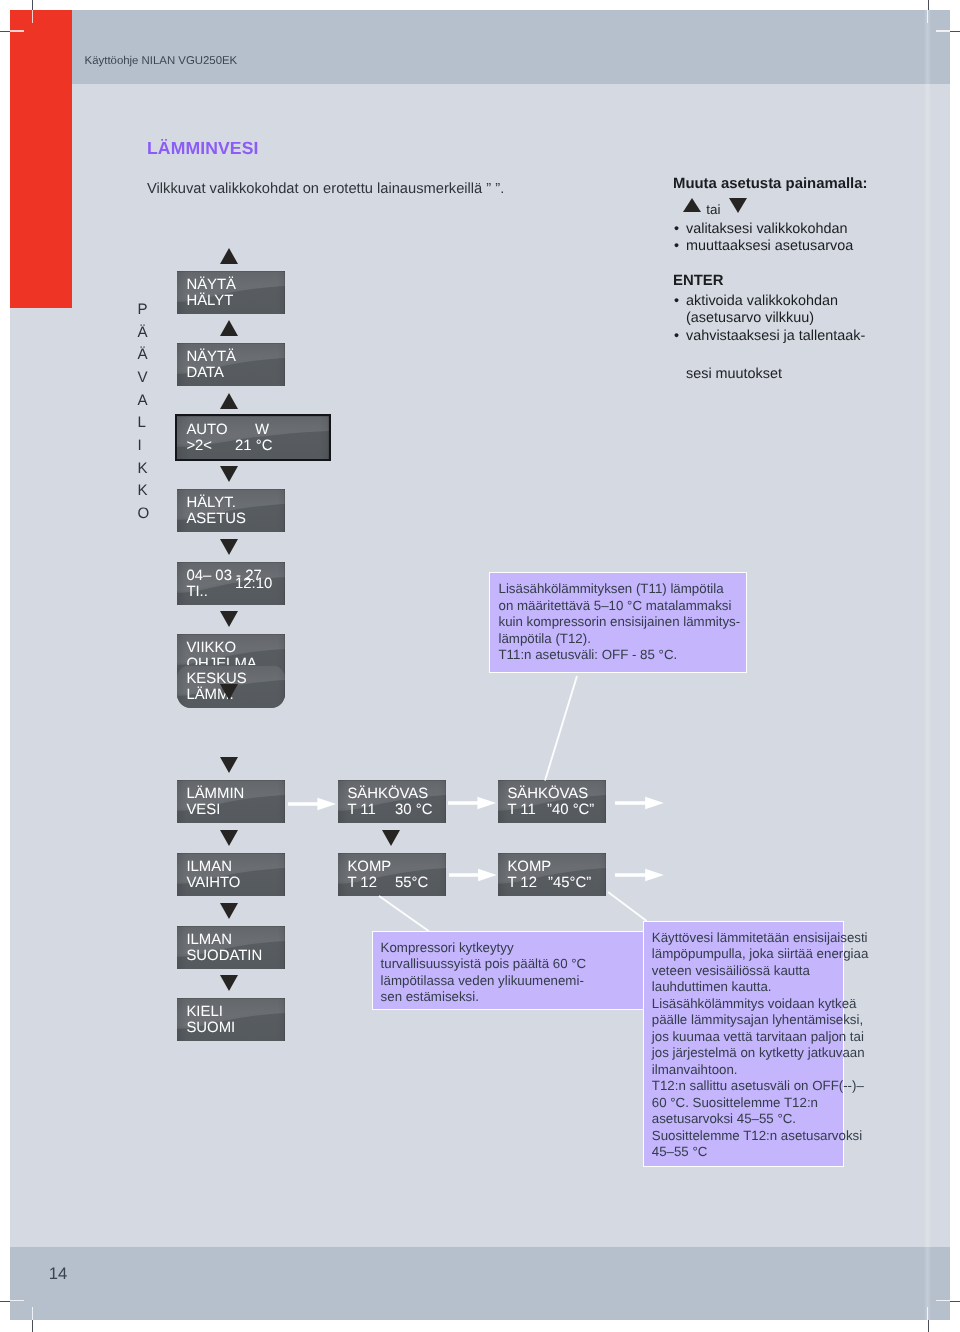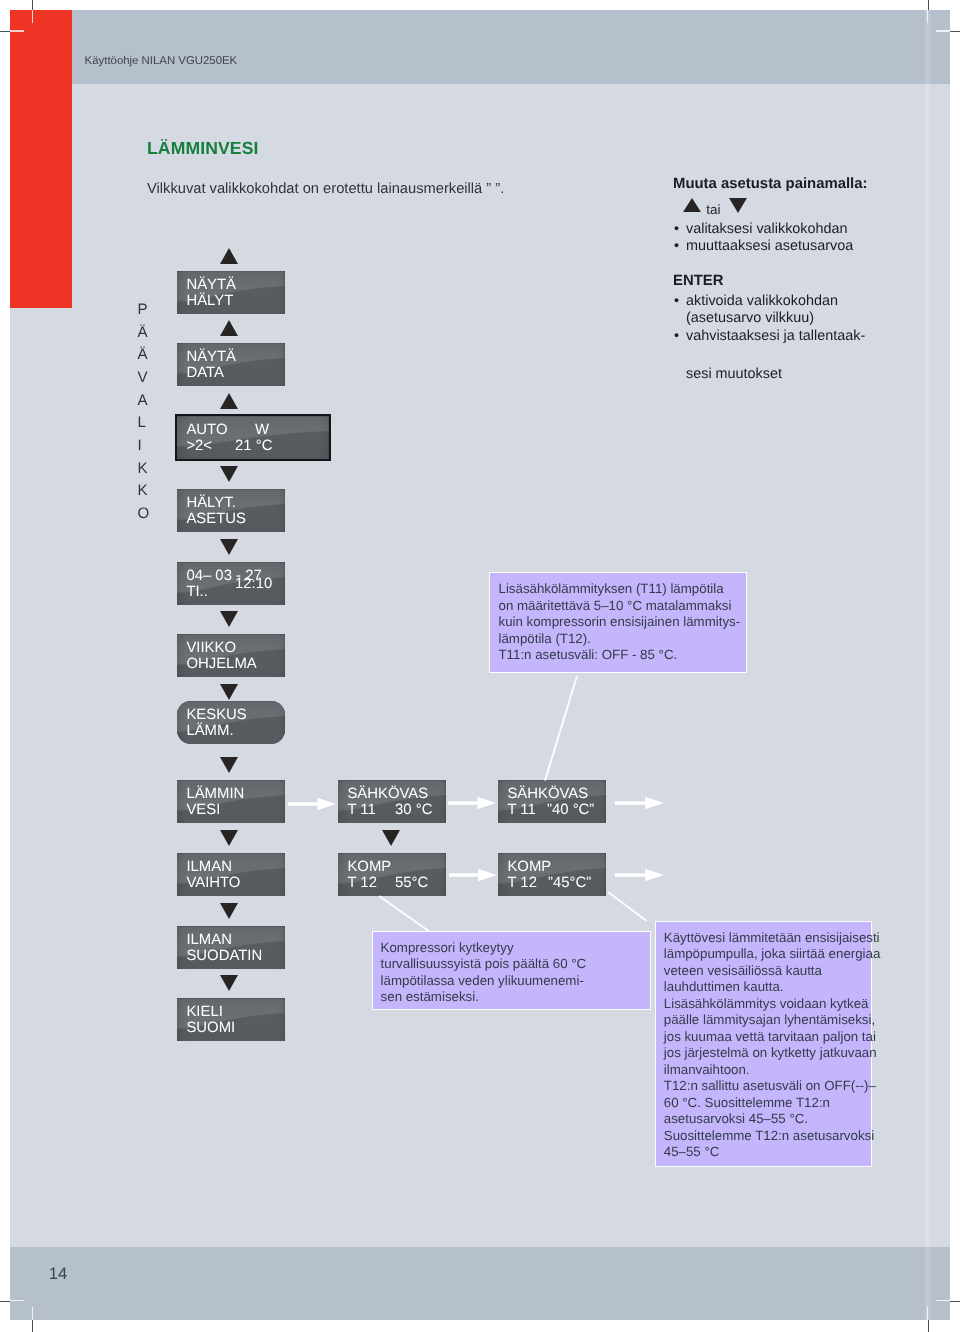--- a/index.html
+++ b/index.html
@@ -12,21 +12,21 @@
   .hdrtxt{position:absolute;left:84.6px;top:54.8px;font-size:11.4px;color:#3c4450;letter-spacing:0;}
   .redbar{position:absolute;left:0;top:0;width:61.5px;height:298px;background:#ee3425;}
   .footer{position:absolute;left:0;top:1237px;width:940px;height:73px;background:#b6c0cd;}
   .pageno{position:absolute;left:48.8px;top:1264.3px;font-size:16.6px;color:#3a4450;}
 
   
   .cm{position:absolute;background:#4a4f57;}
   .cmi{position:absolute;background:rgba(255,255,255,0.78);}
 
   
-  .title{position:absolute;left:147px;top:137.5px;font-size:17.6px;font-weight:bold;color:#15803d;letter-spacing:.1px;}
+  .title{position:absolute;left:147px;top:137.5px;font-size:17.6px;font-weight:bold;color:#8b5cf6;letter-spacing:.1px;}
   .subtitle{position:absolute;left:147px;top:180.5px;font-size:14.7px;color:#2f343a;}
 
   
   .rt{position:absolute;color:#1b1d20;}
   .rt-h{font-size:14.9px;font-weight:bold;}
   .rt-l{font-size:14.4px;line-height:17px;}
 
   
   .vmenu{position:absolute;left:137.5px;top:299px;font-size:15.1px;color:#2f343a;line-height:22.65px;}
 
@@ -288,21 +288,21 @@
           <stop offset="0" stop-color="#000000" stop-opacity="0.10"></stop>
           <stop offset="0.09" stop-color="#000000" stop-opacity="0"></stop>
           <stop offset="0.93" stop-color="#000000" stop-opacity="0"></stop>
           <stop offset="1" stop-color="#000000" stop-opacity="0.07"></stop>
         </linearGradient>
         <rect x="0" y="0" width="108" height="43" fill="url(#gh6)"></rect>
       </svg>
       <span class="l1">VIIKKO</span>
       <span class="l2">OHJELMA</span>
     </div>
-    <div class="box" style="left: 177px; top: 701px; border-radius: 14px;">
+    <div class="box" style="left: 177px; top: 665px; border-radius: 14px;">
       <svg class="wave" viewBox="0 0 108 43" preserveAspectRatio="none">
         <defs>
           <linearGradient id="gu7" x1="0" y1="0" x2="0" y2="1">
             <stop offset="0" stop-color="#63676b"></stop>
             <stop offset="0.5" stop-color="#6a6e72"></stop>
             <stop offset="1" stop-color="#6d7175"></stop>
           </linearGradient>
           <linearGradient id="gd7" x1="0" y1="0" x2="0" y2="1">
             <stop offset="0" stop-color="#5a5e63"></stop>
             <stop offset="1" stop-color="#555a5e"></stop>
@@ -608,21 +608,21 @@
     </div>
   </div>
 <div class="panel" style="left: 371.5px; top: 930.5px; width: 279px; height: 79.5px;">
     <div class="ptxt">
       <p>Kompressori kytkeytyy</p>
       <p>turvallisuussyistä pois päältä 60 °C</p>
       <p>lämpötilassa veden ylikuumenemi-</p>
       <p>sen estämiseksi.</p>
     </div>
   </div>
-<div class="panel" style="left: 642.7px; top: 920.5px; width: 217px; height: 246px; margin-left: 12px;">
+<div class="panel" style="left: 642.7px; top: 920.5px; width: 201px; height: 246px;">
     <div class="ptxt">
       <p>Käyttövesi lämmitetään ensisijaisesti</p>
       <p>lämpöpumpulla, joka siirtää energiaa</p>
       <p>veteen vesisäiliössä kautta</p>
       <p>lauhduttimen kautta.</p>
       <p>Lisäsähkölämmitys voidaan kytkeä</p>
       <p>päälle lämmitysajan lyhentämiseksi,</p>
       <p>jos kuumaa vettä tarvitaan paljon tai</p>
       <p>jos järjestelmä on kytketty jatkuvaan</p>
       <p>ilmanvaihtoon.</p>

